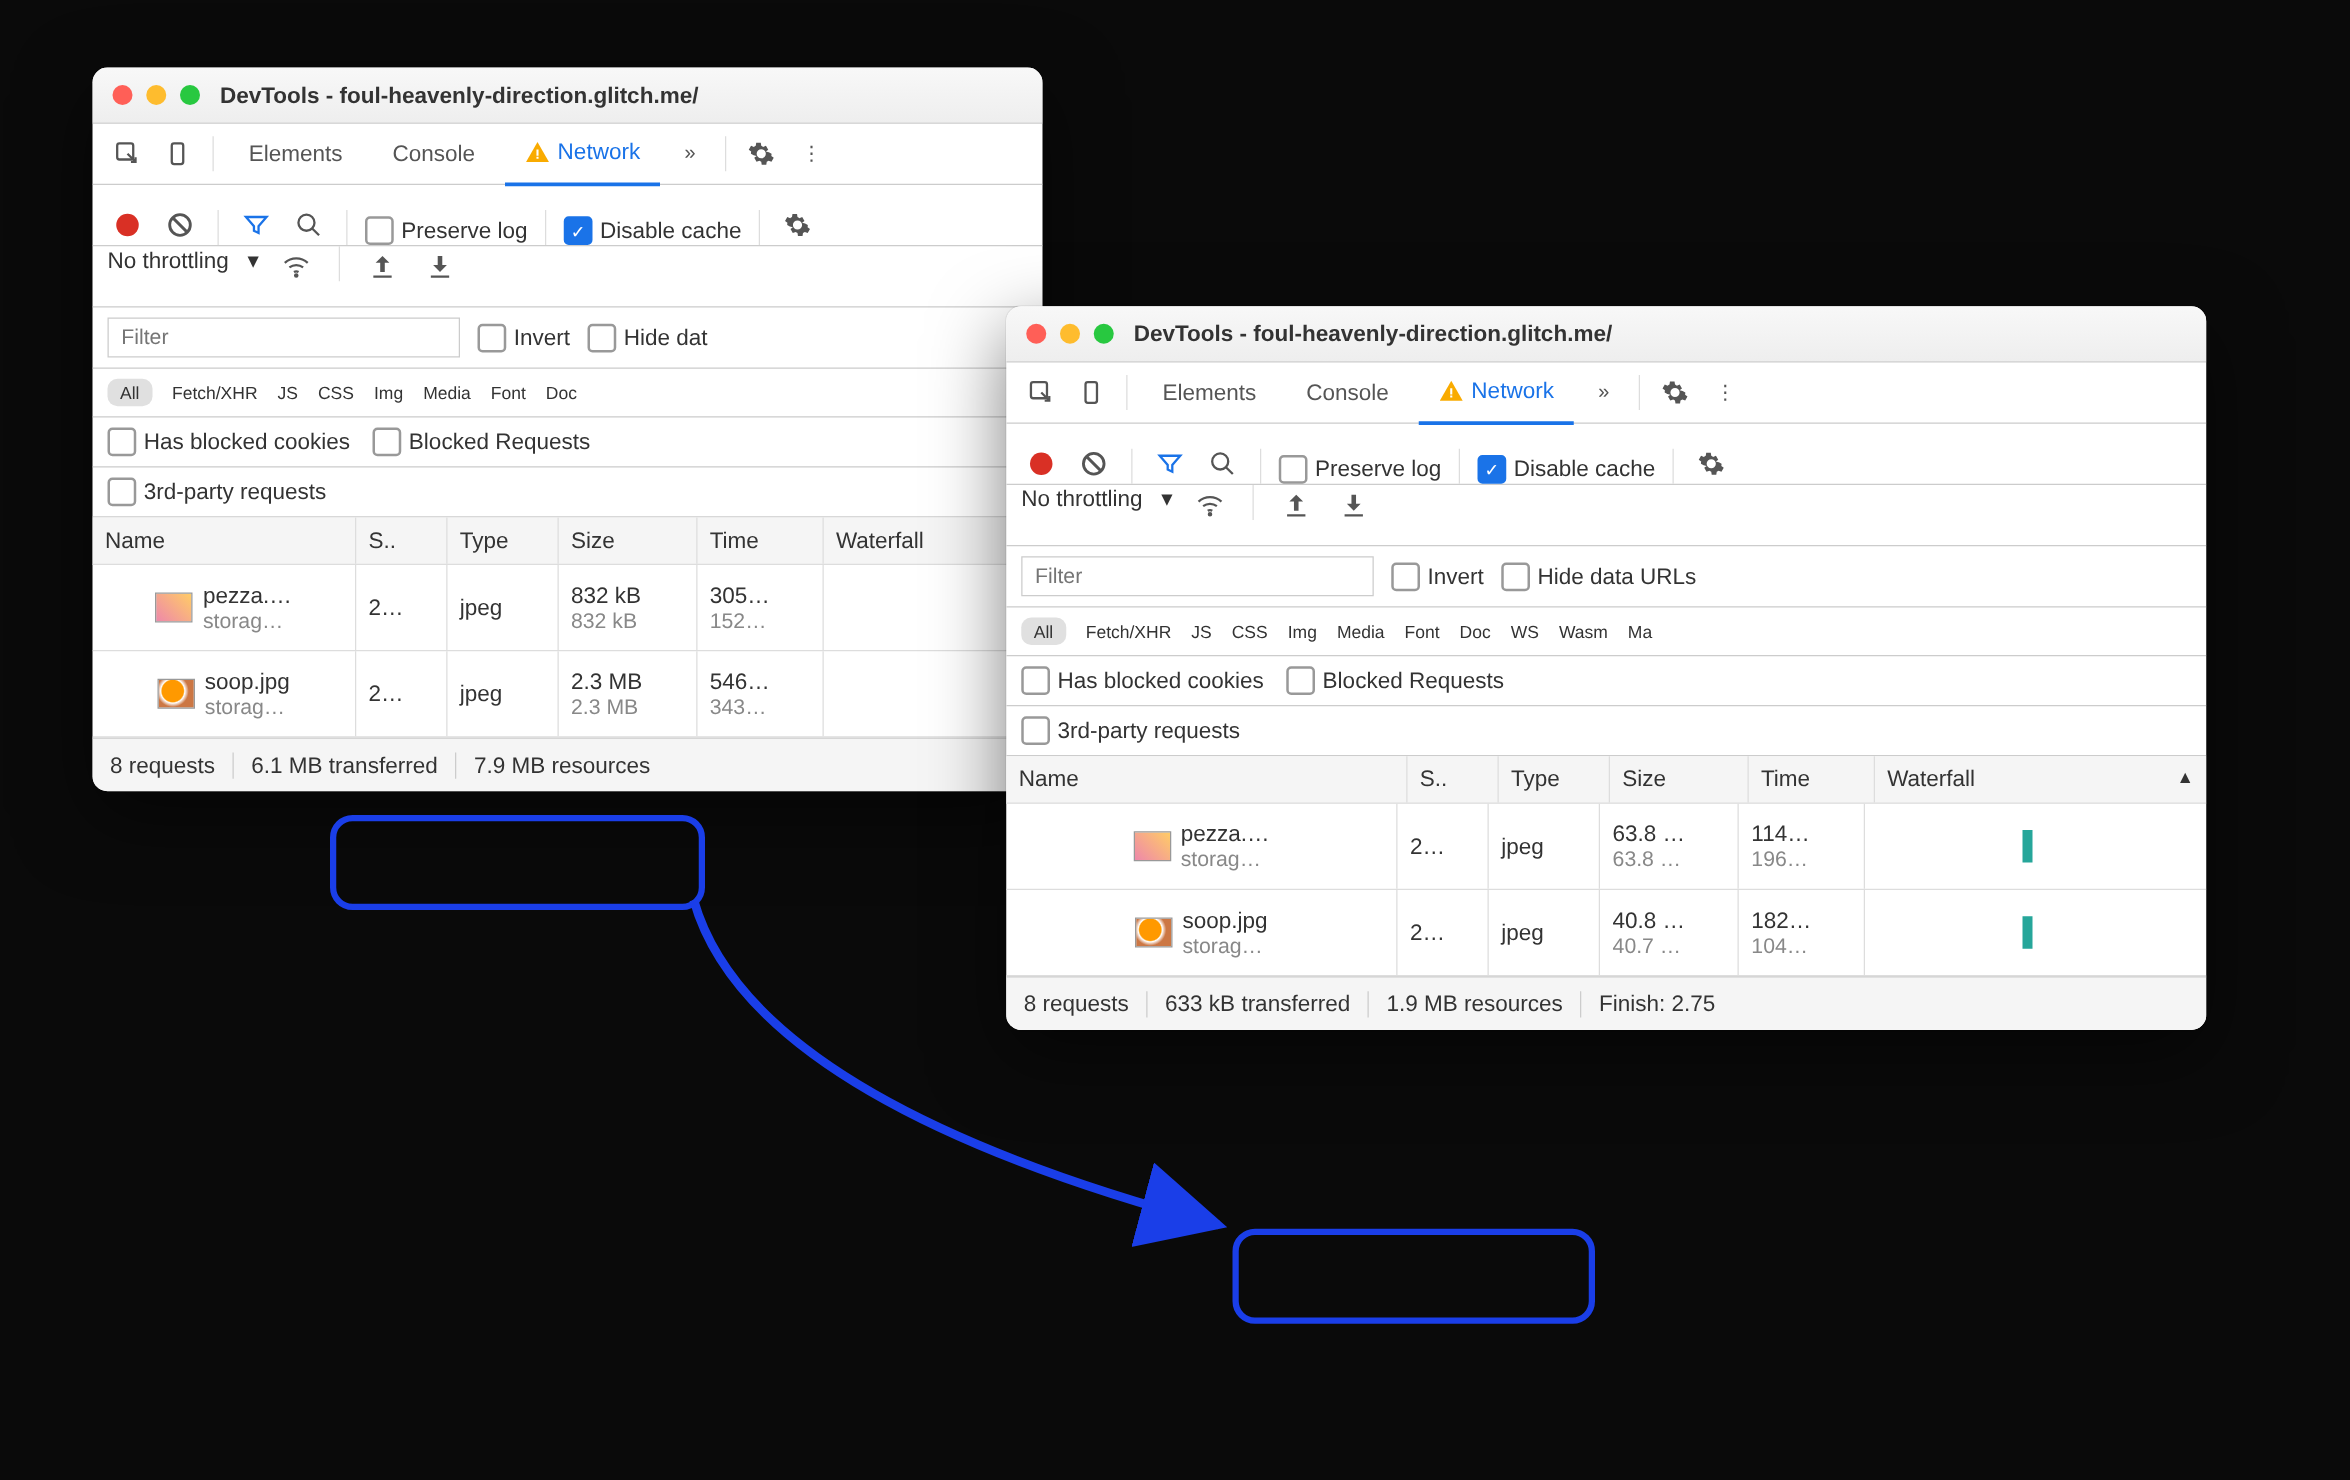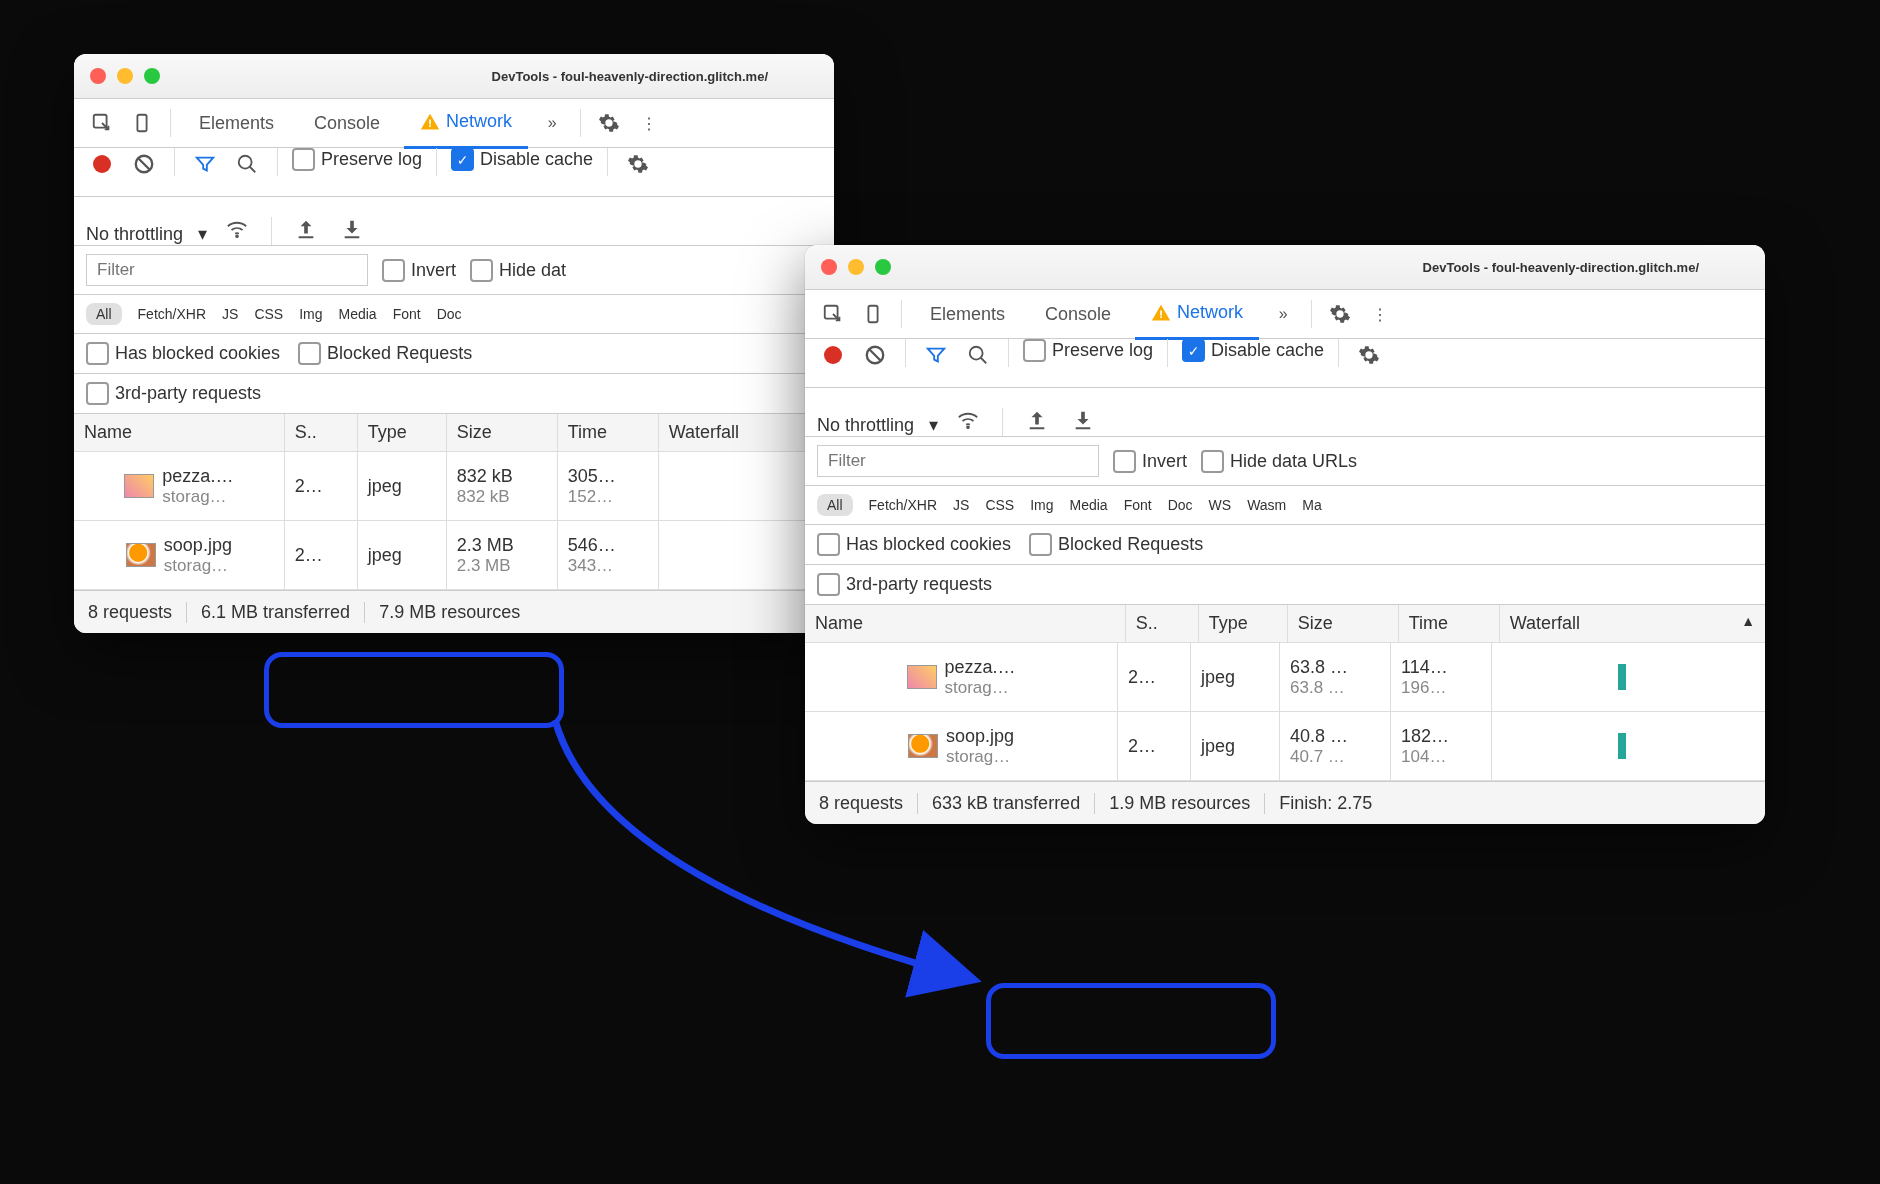--- a/index.html
+++ b/index.html
@@ -3,33 +3,33 @@
 <meta charset="utf-8">
 <style>
 body{margin:0;background:#0a0a0a;font-family:-apple-system,BlinkMacSystemFont,"Segoe UI",Helvetica,Arial,sans-serif;width:1880px;height:1184px;position:relative}
 .window{position:absolute;background:#fff;border-radius:12px;box-shadow:0 20px 60px rgba(0,0,0,.5),0 0 0 1px rgba(0,0,0,.05);overflow:hidden}
 .win1{left:74px;top:54px;width:760px}
 .win2{left:805px;top:245px;width:960px}
 .titlebar{height:44px;display:flex;align-items:center;background:linear-gradient(#f8f8f8,#eee);border-bottom:1px solid #ccc;padding:0 16px}
 .traffic{display:flex;gap:11px;margin-right:16px}
 .dot{width:16px;height:16px;border-radius:50%}
 .red{background:#ff5f57}.yellow{background:#febc2e}.green{background:#28c840}
-.title{flex:1;text-align:right;font-size:13px;font-weight:600;color:#333;margin-right:50px}
+.title{flex:1;text-align:left;font-size:18px;font-weight:600;color:#333;margin-right:50px}
 .tabbar{height:48px;display:flex;align-items:center;border-bottom:1px solid #ccc;padding:0 12px;gap:8px}
 .ic{display:inline-flex;align-items:center;justify-content:center;width:32px;height:32px;color:#555;cursor:pointer}
 .ic svg{width:22px;height:22px}
 .tab{padding:0 16px;height:48px;display:flex;align-items:center;font-size:18px;color:#555;cursor:pointer;gap:6px}
 .tab.active{color:#1a73e8;border-bottom:3px solid #1a73e8;font-weight:400}
 .divider{width:1px;height:28px;background:#ddd;margin:0 4px}
-.toolbar{height:48px;display:flex;align-items:flex-start;padding:0 12px;gap:10px;border-bottom:1px solid #ccc}
+.toolbar{height:48px;display:flex;align-items:flex-end;padding:0 12px;gap:10px;border-bottom:1px solid #ccc}
 .rec{width:18px;height:18px;background:#d93025;border-radius:50%}
 .chk{display:flex;align-items:center;gap:6px;font-size:18px;color:#333}
 .chkbox{width:19px;height:19px;border:2px solid #999;border-radius:4px;display:flex;align-items:center;justify-content:center}
 .chkbox.checked{background:#1a73e8;border-color:#1a73e8;color:#fff;font-size:14px}
-.throttlebar{height:48px;display:flex;align-items:flex-end;padding:0 12px;gap:14px;border-bottom:1px solid #ccc;font-size:18px;color:#333}
+.throttlebar{height:48px;display:flex;align-items:flex-start;padding:0 12px;gap:14px;border-bottom:1px solid #ccc;font-size:18px;color:#333}
 .filterbar{padding:8px 12px;display:flex;gap:14px;flex-wrap:wrap;border-bottom:1px solid #ccc}
 .filterinput{border:1px solid #ccc;padding:5px 10px;font-size:17px;width:180px;color:#888}
 .filterinput.wide{width:260px}
 .typebar{padding:8px 12px;display:flex;align-items:center;gap:16px;flex-wrap:wrap;font-size:14px;color:#333;border-bottom:1px solid #ccc}
 .pill{padding:3px 10px;border-radius:8px}
 .pill.active{background:#e0e0e0}
 .checkrow{padding:8px 12px;display:flex;align-items:center;gap:18px;font-size:18px;color:#333;border-bottom:1px solid #ccc}
 .checkrow:last-of-type{border-bottom:1px solid #bbb}
 .table{font-size:18px;color:#333}
 .thead,.trow{display:flex;border-bottom:1px solid #ddd}

